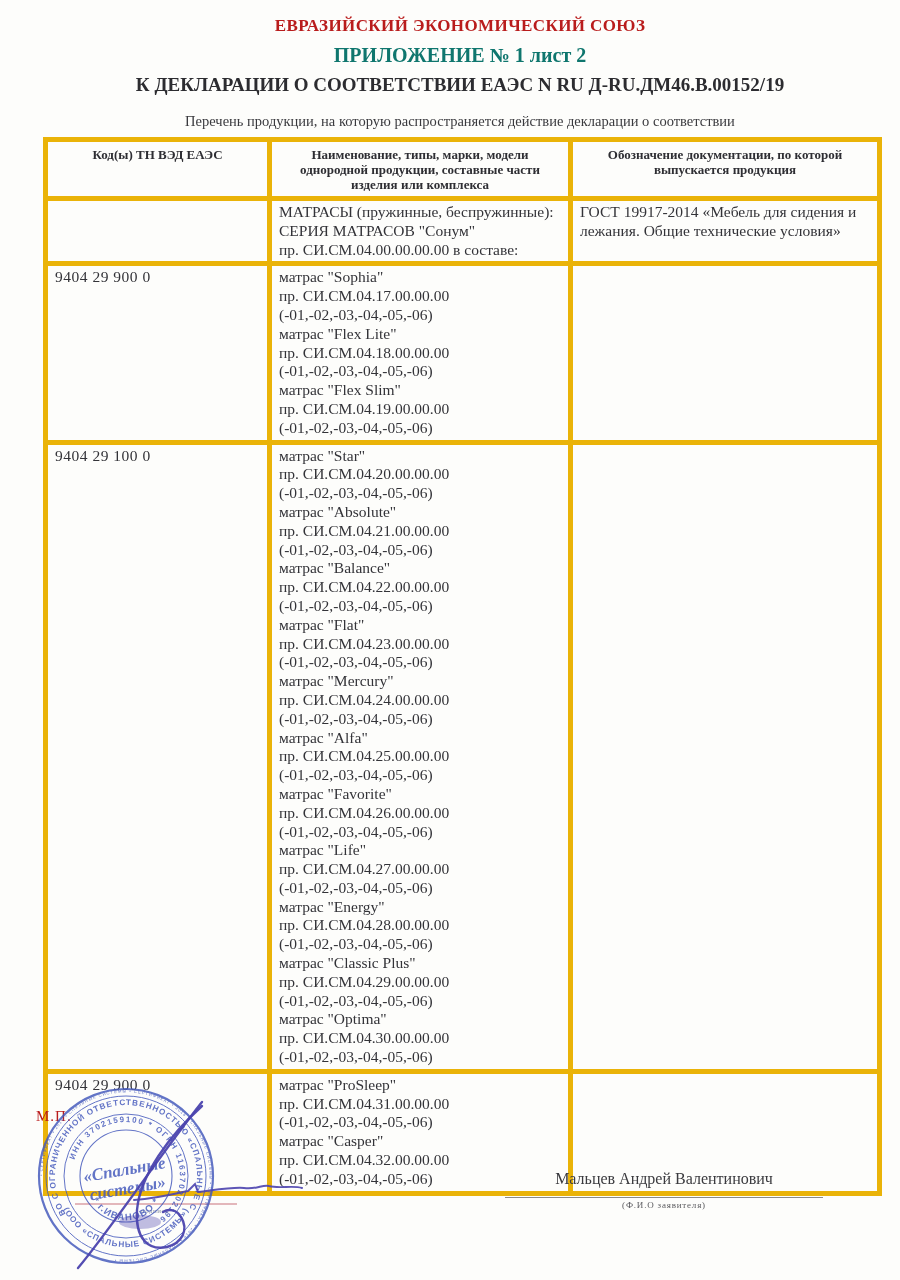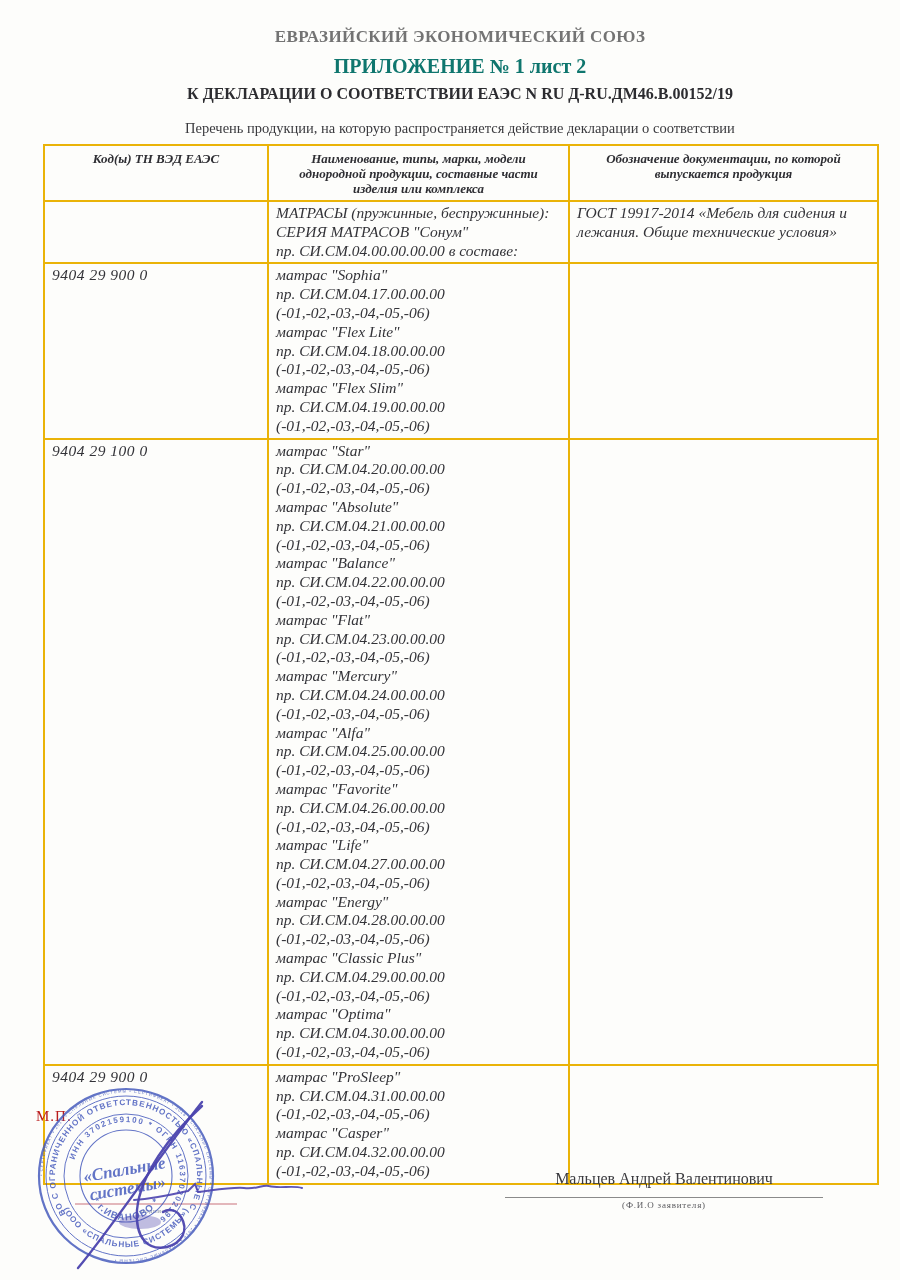--- a/index.html
+++ b/index.html
@@ -5,31 +5,31 @@
   * { box-sizing: border-box; }
   html,body { margin:0; padding:0; }
   body { width:900px; height:1280px; background:#e8e8e8; }
   .page {
     position:relative; width:900px; height:1280px; overflow:hidden;
     background:#fdfdfb; color:#35353a;
     font-family:"Liberation Serif", serif;
   }
   
   .doc-header { width:834px; margin-left:43px; text-align:center; }
-  .title1 { padding-top:27px; font-size:17px; font-weight:bold; letter-spacing:.4px; color:#737373; }
+  .title1 { padding-top:16px; font-size:17px; font-weight:bold; letter-spacing:.4px; color:#b91c1c; }
   .title2 { margin-top:8px; font-size:20px; font-weight:bold; color:#0f766e; }
-  .title3 { margin-top:7px; font-size:16px; font-weight:bold; color:#2c2c30; }
+  .title3 { margin-top:7px; font-size:19px; font-weight:bold; color:#2c2c30; }
   .subtitle { margin-top:17px; font-size:14.5px; color:#3a3a3e;font-family:Liberation Serif, serif; }
   
   table.products-table {
     margin:7px 0 0 43px; width:834px; table-layout:fixed;
     border-collapse:collapse;
   }
   .products-table th, .products-table td {
-    border:2px solid #eab308; vertical-align:top;font-style:italic;
+    border:5px solid #eab308; vertical-align:top;
   }
   .products-table th {
     font-size:13px; font-weight:bold; color:#2e2e33;
     line-height:15px; padding:5px 8px 4px; text-align:center;
   }
   .products-table td {
     font-size:15.5px; line-height:18.8px; padding:2px 6px 2px 7px;
     color:#333338;
   }
   .cell-code { letter-spacing:.5px; }

